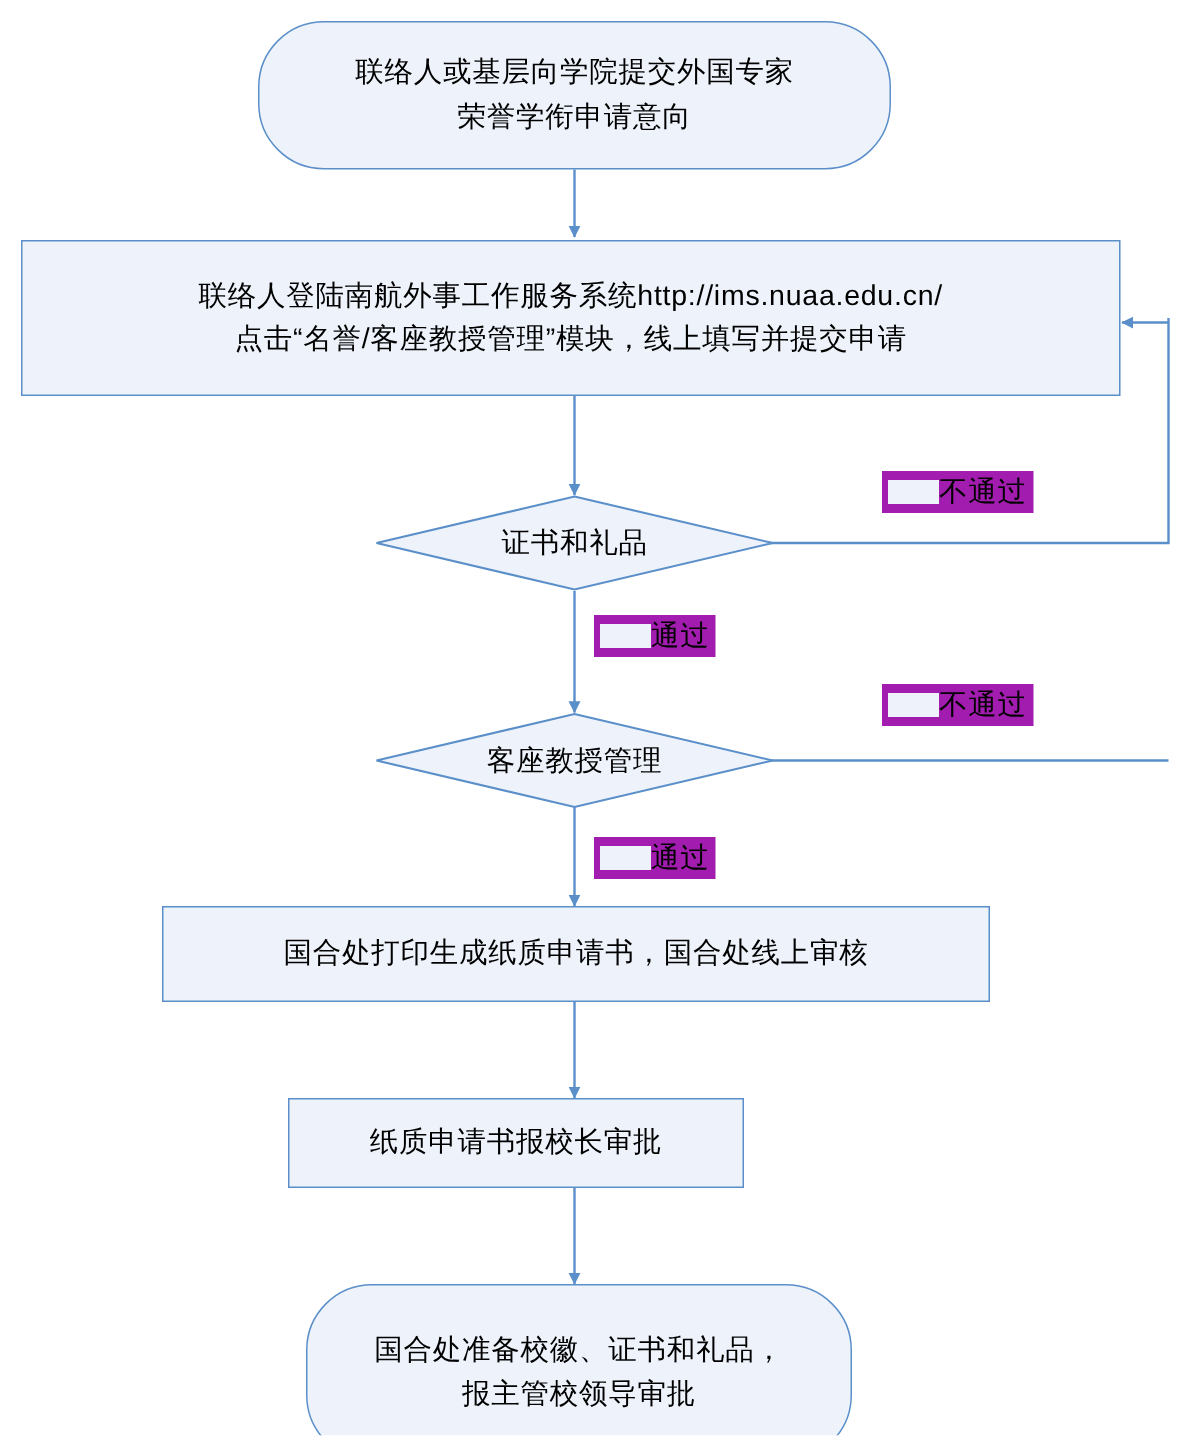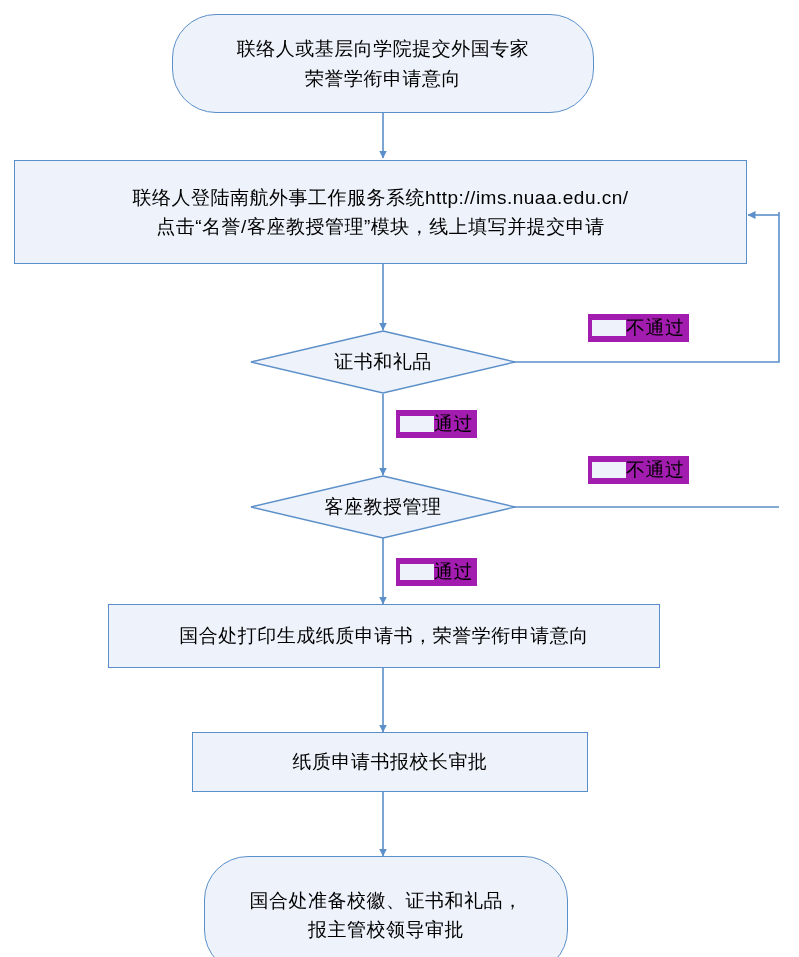--- a/index.html
+++ b/index.html
@@ -129,24 +129,24 @@
   </div>
 
   <div class="diamond-wrap" style="left:250px; top:475px; width:266px; height:64px;">
     <svg width="266" height="64" viewBox="0 0 266 64">
       <polygon points="133,1 265,32 133,63 1,32" fill="#eef3fb" stroke="#5b8fc9" stroke-width="1.4"></polygon>
     </svg>
     <div class="diamond-label">客座教授管理</div>
   </div>
 
   <div class="node rect" style="left:108px; top:604px; width:552px; height:64px;">
-    <div class="line">国合处打印生成纸质申请书，荣誉学衔申请意向</div>
+    <div class="line">国合处打印生成纸质申请书，国合处线上审核</div>
   </div>
 
-  <div class="node rect" style="left:192px; top:732px; width:396px; height:60px;">
+  <div class="node rect" style="left:192px; top:732px; width:304px; height:60px;">
     <div class="line">纸质申请书报校长审批</div>
   </div>
 
   <div class="node rounded" style="left:204px; top:856px; width:364px; height:118px;">
     <div class="line">国合处准备校徽、证书和礼品，</div>
     <div class="line">报主管校领导审批</div>
   </div>
 
   <div class="edge-label" style="left:588px; top:314px;">
     <span class="sw"></span><span>不通过</span>

